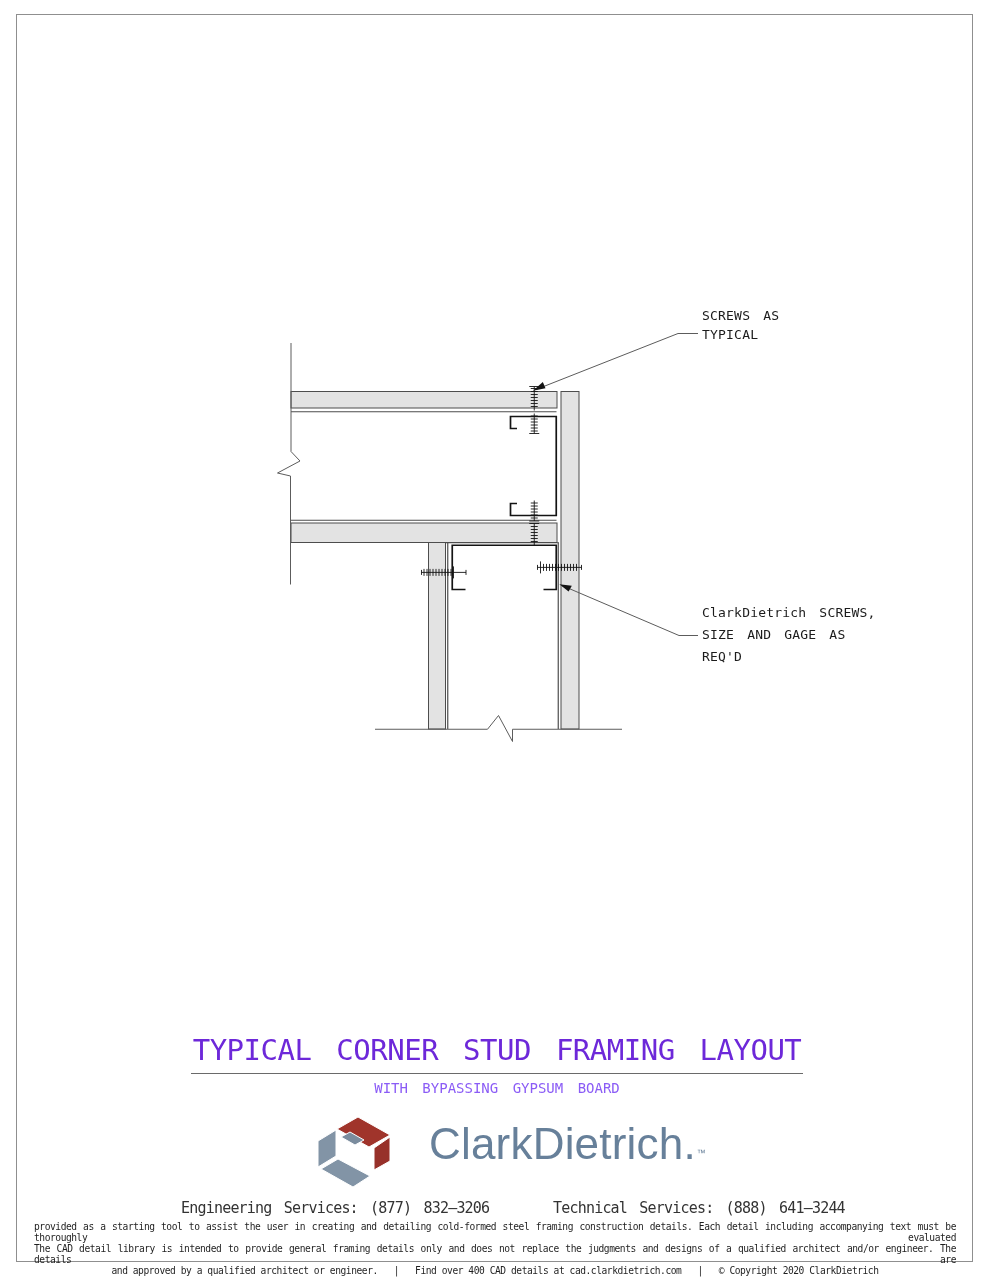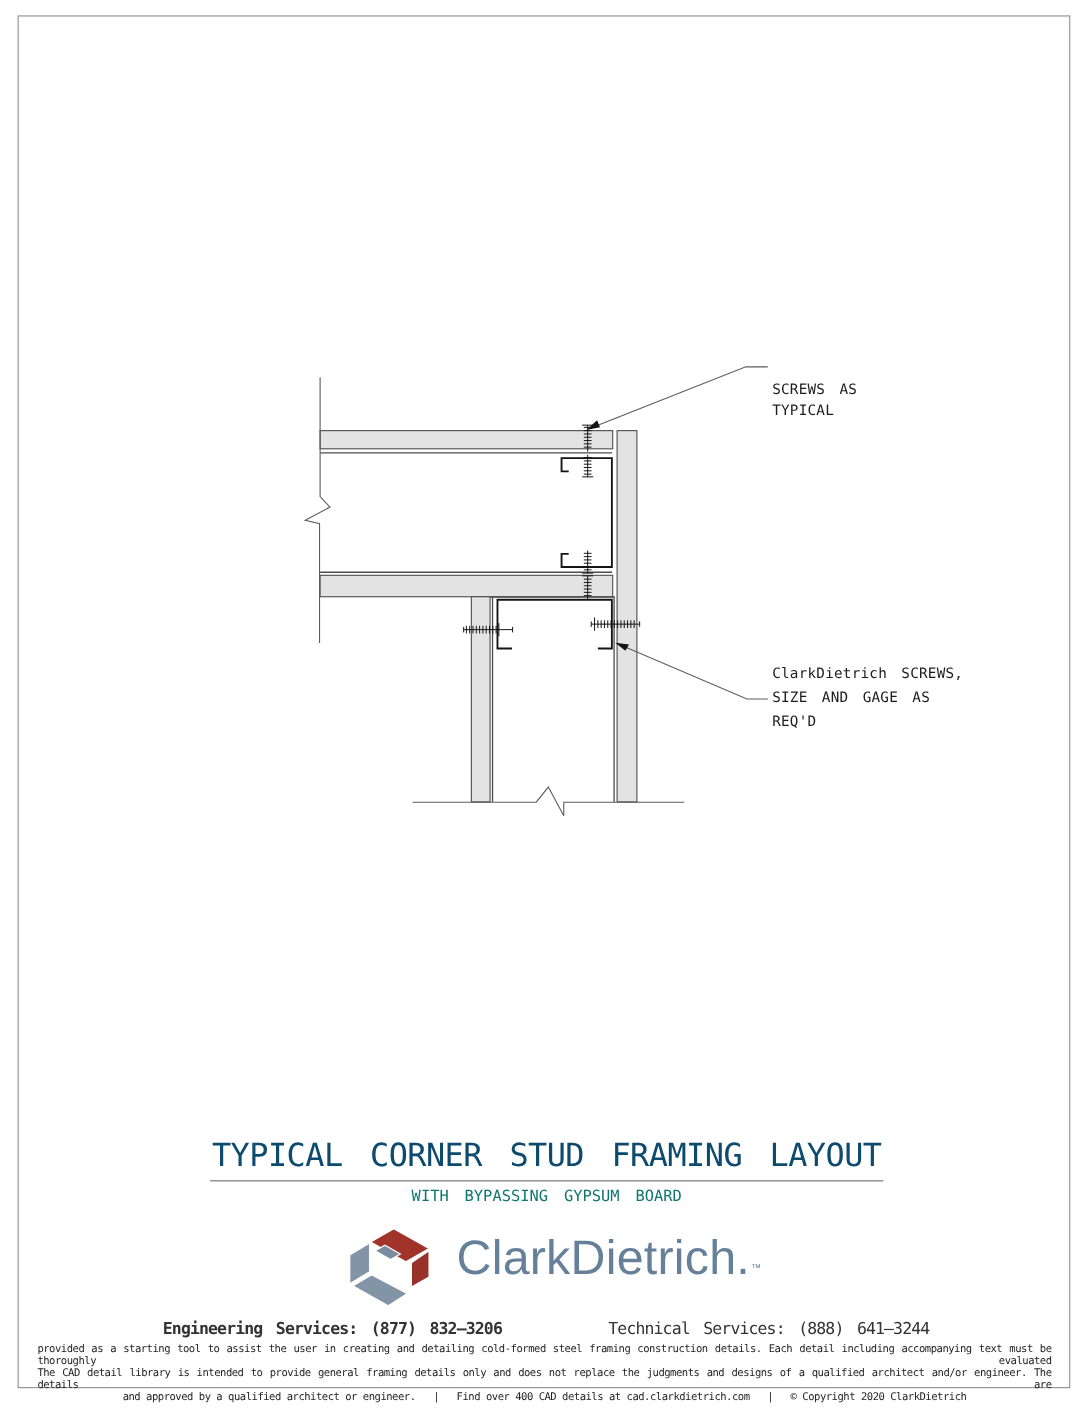--- a/index.html
+++ b/index.html
@@ -3,33 +3,33 @@
 <meta charset="utf-8">
 <style>
   html,body{margin:0;padding:0;background:#ffffff;}
   .page{position:relative;width:989px;height:1280px;background:#ffffff;overflow:hidden;
         font-family:"DejaVu Sans Mono", monospace;}
   .sheet-border{position:absolute;left:16px;top:14px;width:955px;height:1246px;
         border:1px solid #8f8f8f;}
   .detail-svg{position:absolute;left:0;top:0;}
   .cad-label{position:absolute;font-size:13px;color:#1c1c1c;letter-spacing:0.2px;
         word-spacing:5px;white-space:nowrap;}
-  #label-screws{left:702px;top:307px;line-height:18.5px;margin-top:39px;}
+  #label-screws{left:702px;top:307px;line-height:18.5px;}
   #label-studs{left:702px;top:602px;line-height:22px;}
   .title-wrap{position:absolute;left:189px;top:1033px;width:616px;text-align:center;}
   .sheet-title{display:inline-block;font-size:29px;letter-spacing:-0.5px;word-spacing:8px;
-        color:#0c4a6e;padding:0 2px 6px 2px;border-bottom:1.5px solid #6a6a6a;white-space:nowrap;}
-  .sheet-subtitle{margin-top:6px;font-size:14px;word-spacing:6px;color:#0f766e;}
+        color:#6d28d9;padding:0 2px 6px 2px;border-bottom:1.5px solid #6a6a6a;white-space:nowrap;}
+  .sheet-subtitle{margin-top:6px;font-size:14px;word-spacing:6px;color:#8b5cf6;}
   .logo{position:absolute;left:317px;top:1110px;display:flex;align-items:flex-start;}
   .logo-text{font-family:"Liberation Sans", sans-serif;font-size:44px;line-height:44px;
-        color:#67809A;letter-spacing:0.2px;margin-left:6px;margin-top:12px;}
+        color:#67809A;letter-spacing:0.2px;margin-left:20px;margin-top:12px;}
   .logo-tm{font-size:9px;letter-spacing:0;vertical-align:3px;margin-left:1px;}
   .phone-line{position:absolute;top:1199px;font-size:15px;letter-spacing:-0.8px;
         word-spacing:4px;color:#333333;white-space:nowrap;}
-  #phone-eng{left:148px;font-weight:bold;}
+  #phone-eng{left:181px;}
   #phone-tech{left:553px;}
   .disclaimer{position:absolute;left:34px;top:1222px;width:922px;font-size:9.6px;
         line-height:10.9px;letter-spacing:-0.45px;color:#1f1f1f;}
   .disc-line{text-align:justify;text-align-last:justify;}
   .disc-line3{text-align:center;text-align-last:center;margin-top:0.5px;}
   .disc-sep{margin:0 16px;}
 </style>
 </head>
 <body>
 

